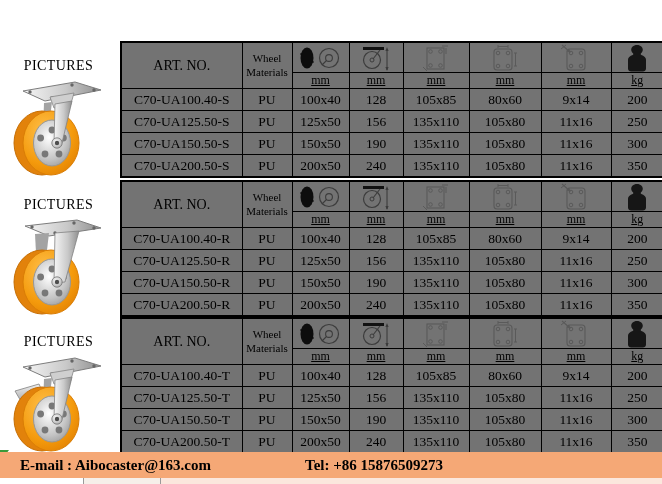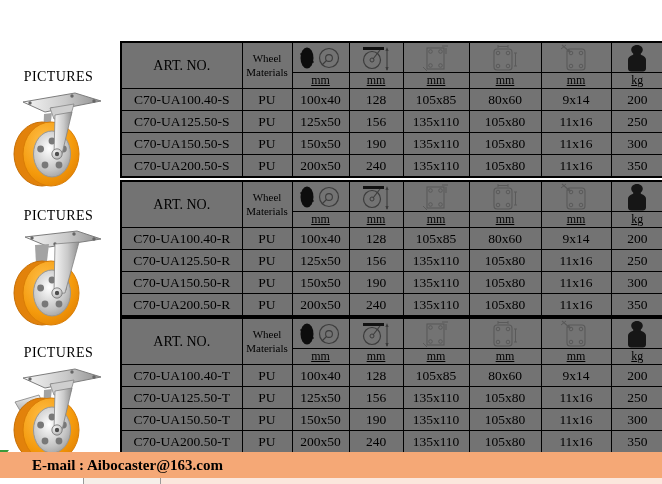--- a/index.html
+++ b/index.html
@@ -8,41 +8,41 @@
 
   
   .title-bar{position:absolute;left:0;top:2px;width:662px;height:31px;
              display:flex;align-items:center;}
   .title-bar .t{font-weight:bold;font-size:17px;padding-left:4px;letter-spacing:.2px;}
 
   
   .section{position:absolute;left:0;width:662px;height:139px;}
   .sec1{top:41px;} .sec2{top:180px;} .sec3{top:317px;}
   .pics{position:absolute;left:0;top:0;width:117px;text-align:center;}
-  .pics-label{margin-top:28px;font-size:14px;letter-spacing:.4px;}
+  .pics-label{margin-top:17px;font-size:14px;letter-spacing:.4px;}
   .caster-svg{display:block;margin:3px auto 0;}
 
   
   table.spec{position:absolute;left:120px;top:0;width:543px;
              border-collapse:collapse;table-layout:fixed;background:#737373;
              border:2px solid #000;}
   table.spec td,table.spec th{border:1px solid #000;text-align:center;
              vertical-align:middle;padding:0;font-weight:normal;color:#000;}
   tr.icon-row td{height:29px;}
   tr.unit-row td{height:14px;font-size:12px;}
   tr.unit-row span{text-decoration:underline;}
   tr.data td{height:21px;font-size:13.5px;}
   th.art{font-size:14px;}
   th.mat{font-size:11px;line-height:1.2;margin-top:24px;}
   .hicon{display:block;margin:1px auto 0;}
 
   
   .footer{position:absolute;left:0;top:452px;width:662px;height:26px;
           display:flex;align-items:center;font-weight:bold;font-size:15px;}
-  .footer .email{position:absolute;left:32px;}
+  .footer .email{position:absolute;left:20px;}
   .footer .tel{position:absolute;left:305px;}
   .green-mark{position:absolute;left:0;top:450px;width:0;height:0;
               border-top:12px solid #3a9a3a;border-right:9px solid transparent;}
 
   
   .bottom-strip{position:absolute;left:0;top:478px;width:662px;height:6px;background:#fff;}
   .bs-pink{position:absolute;left:161px;right:0;top:0;height:6px;background:#fbe7dd;}
   .bs-mid{position:absolute;left:84px;width:76px;top:0;height:6px;background:#f6efe9;}
   .bs-line{position:absolute;top:0;width:1px;height:6px;background:#9a9a9a;}
 </style>
@@ -552,20 +552,21 @@
         <td>11x16</td>
         <td>350</td>
       </tr>
     </tbody>
       </table>
   </div>
 
   <div class="green-mark"></div>
   <div class="footer" style="background:#F5A876;">
     <span class="email">E-mail : Aibocaster@163.com</span>
+    <span class="tel">Tel: +86 15876509273</span>
   </div>
 
   <div class="bottom-strip">
     <div class="bs-pink"></div>
     <div class="bs-mid"></div>
     <div class="bs-line" style="left:83px"></div>
     <div class="bs-line" style="left:160px"></div>
   </div>
 
 </div>

